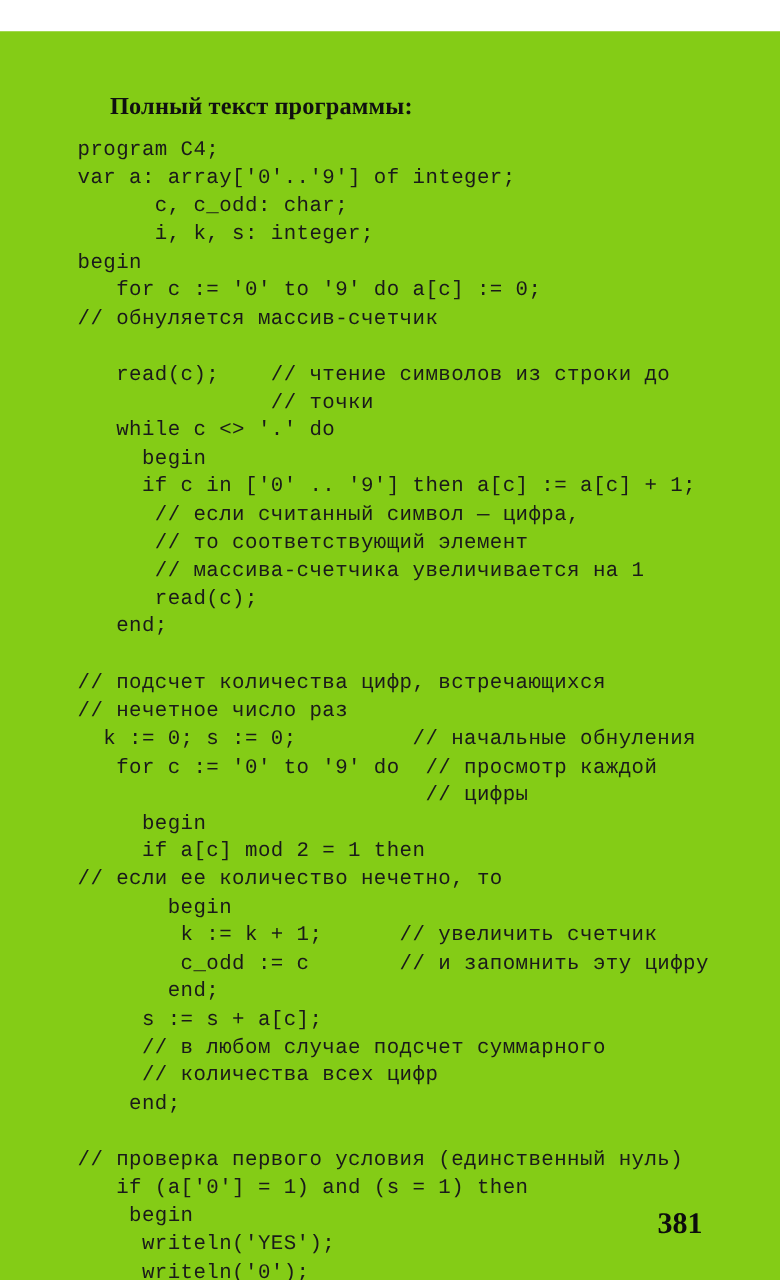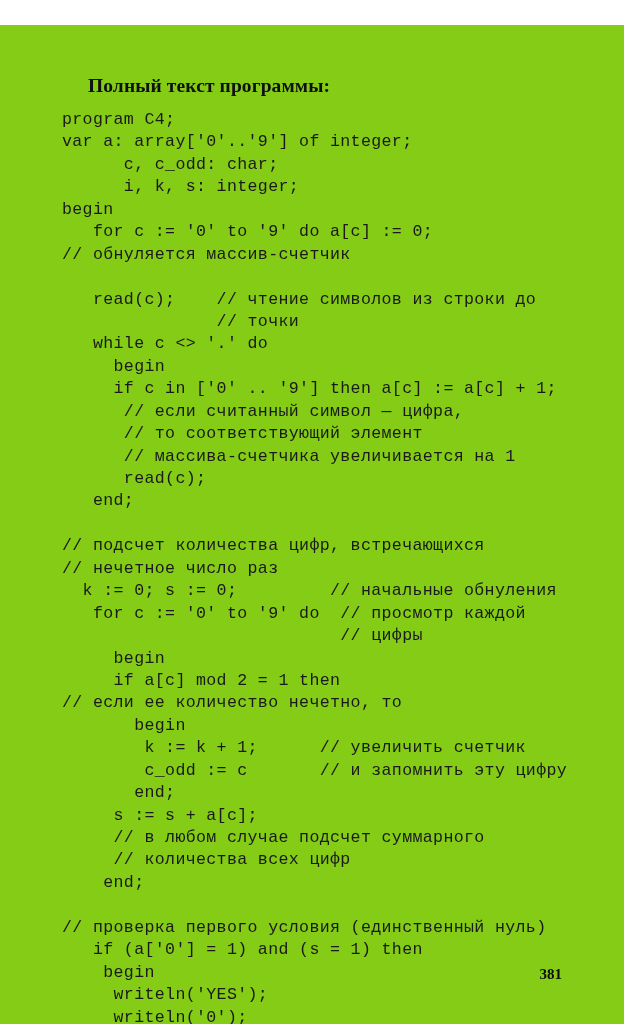--- a/index.html
+++ b/index.html
@@ -61,21 +61,21 @@
   }
 
   #page-number {
     position: absolute;
     left: 0;
     top: 941px;
     width: 562px;
     text-align: right;
     font-family: "Liberation Serif", serif;
     font-weight: bold;
-    font-size: 15px;
+    font-size: 24px;
     color: #0d0d0d;
   }
 </style>
 </head>
 <body>
 
 <div id="page">
 
   <div id="heading">Полный текст программы:</div>
 

